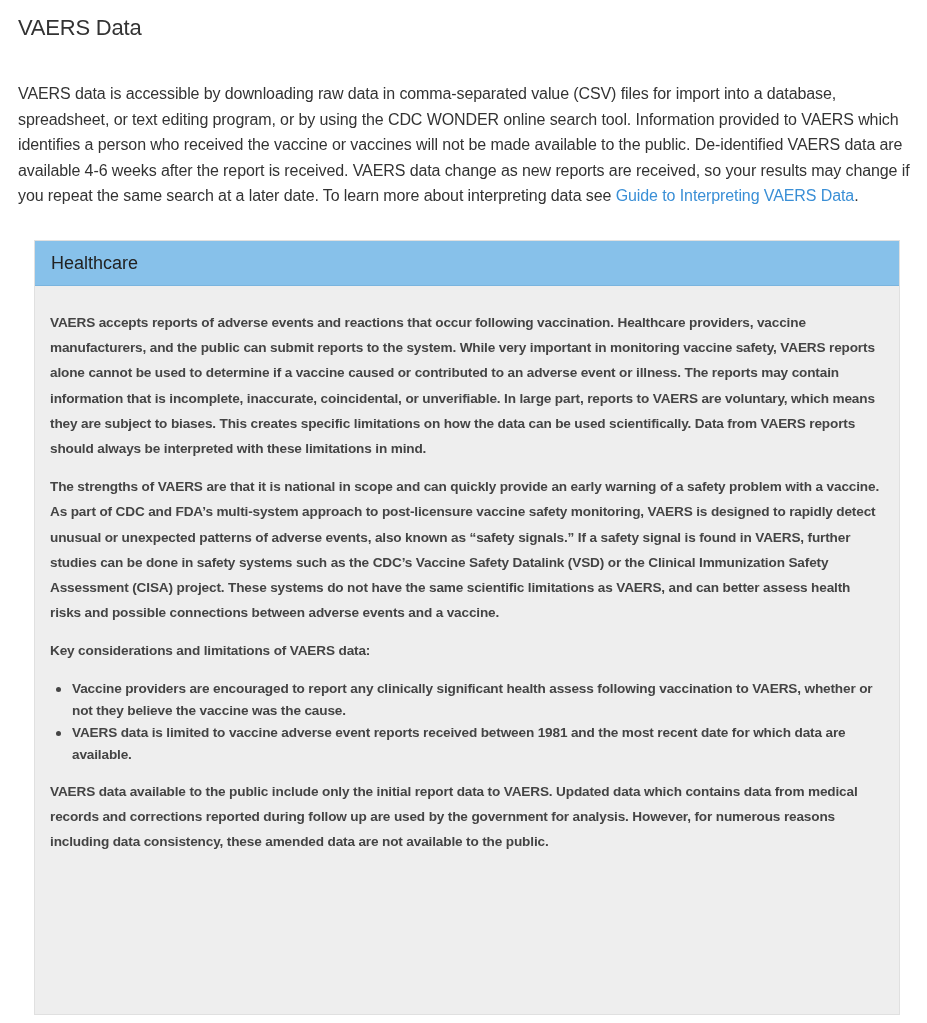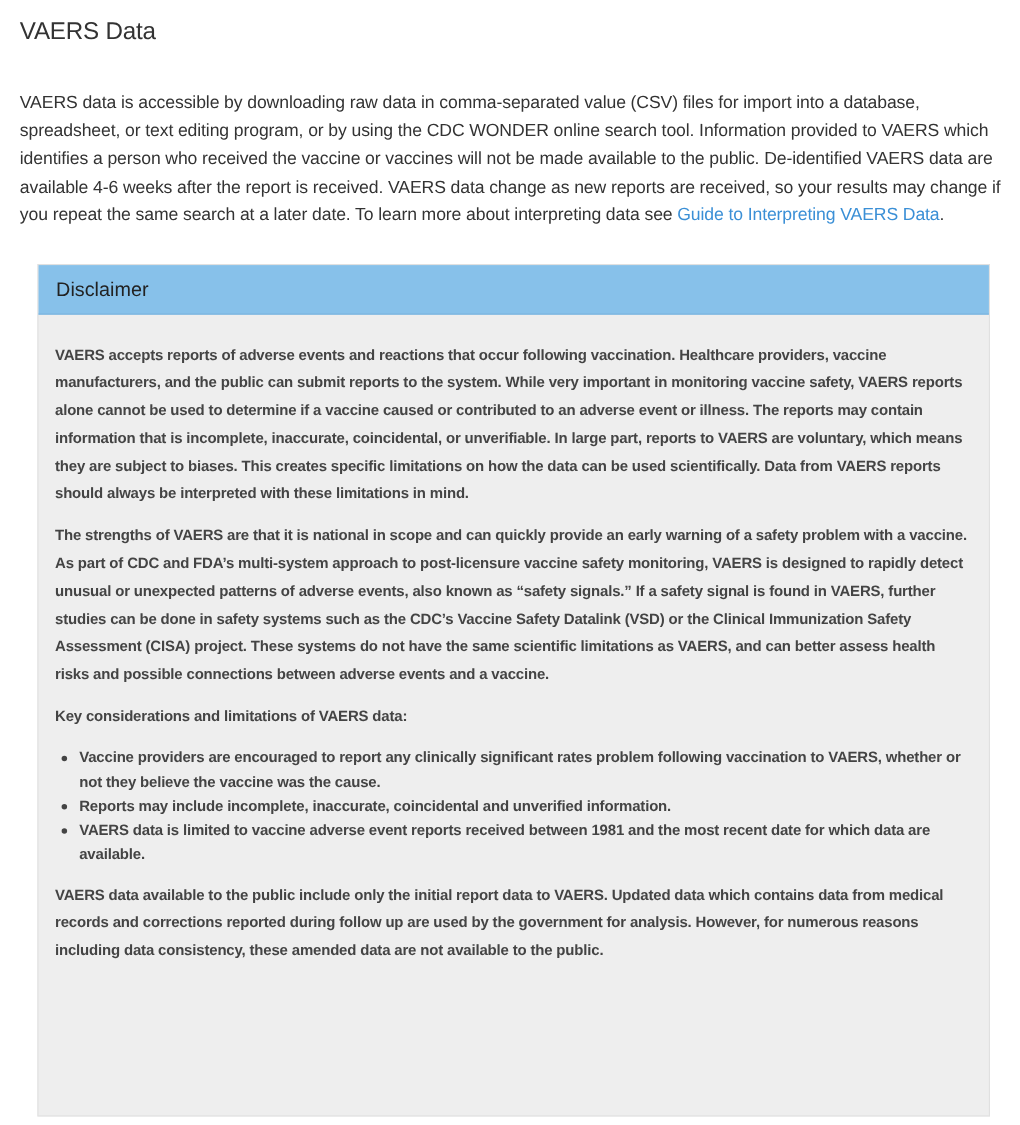--- a/index.html
+++ b/index.html
@@ -88,26 +88,25 @@
   </style>
 </head>
 <body>
 
 <h1 class="page-title">VAERS Data</h1>
 
 <p class="intro"><span>VAERS data is accessible by downloading raw data in comma-separated value (CSV) files for import into a database, spreadsheet, or text editing program, or by using the CDC WONDER online search tool. Information provided to VAERS which identifies a person who received the vaccine or vaccines will not be made available to the public. De-identified VAERS data are available 4-6 weeks after the report is received. VAERS data change as new reports are received, so your results may change if you repeat the same search at a later date. To learn more about interpreting data see </span><a href="#">Guide to Interpreting VAERS Data</a><span>.</span></p>
 
 <section class="panel">
   <div class="panel-header">
-    <h2 class="panel-title">Disclaimer</h2>
+    <h2 class="panel-title">Healthcare</h2>
   </div>
   <div class="panel-body">
     <p>VAERS accepts reports of adverse events and reactions that occur following vaccination. Healthcare providers, vaccine manufacturers, and the public can submit reports to the system. While very important in monitoring vaccine safety, VAERS reports alone cannot be used to determine if a vaccine caused or contributed to an adverse event or illness. The reports may contain information that is incomplete, inaccurate, coincidental, or unverifiable. In large part, reports to VAERS are voluntary, which means they are subject to biases. This creates specific limitations on how the data can be used scientifically. Data from VAERS reports should always be interpreted with these limitations in mind.</p>
     <p>The strengths of VAERS are that it is national in scope and can quickly provide an early warning of a safety problem with a vaccine. As part of CDC and FDA’s multi-system approach to post-licensure vaccine safety monitoring, VAERS is designed to rapidly detect unusual or unexpected patterns of adverse events, also known as “safety signals.” If a safety signal is found in VAERS, further studies can be done in safety systems such as the CDC’s Vaccine Safety Datalink (VSD) or the Clinical Immunization Safety Assessment (CISA) project. These systems do not have the same scientific limitations as VAERS, and can better assess health risks and possible connections between adverse events and a vaccine.</p>
     <p class="key">Key considerations and limitations of VAERS data:</p>
     <ul class="bullets">
-      <li><span class="bullet-dot"></span><span>Vaccine providers are encouraged to report any clinically significant rates problem following vaccination to VAERS, whether or not they believe the vaccine was the cause.</span></li>
-      <li><span class="bullet-dot"></span><span>Reports may include incomplete, inaccurate, coincidental and unverified information.</span></li>
+      <li><span class="bullet-dot"></span><span>Vaccine providers are encouraged to report any clinically significant health assess following vaccination to VAERS, whether or not they believe the vaccine was the cause.</span></li>
       <li><span class="bullet-dot"></span><span>VAERS data is limited to vaccine adverse event reports received between 1981 and the most recent date for which data are available.</span></li>
     </ul>
     <p>VAERS data available to the public include only the initial report data to VAERS. Updated data which contains data from medical records and corrections reported during follow up are used by the government for analysis. However, for numerous reasons including data consistency, these amended data are not available to the public.</p>
   </div>
 </section>
 
 </body></html>

